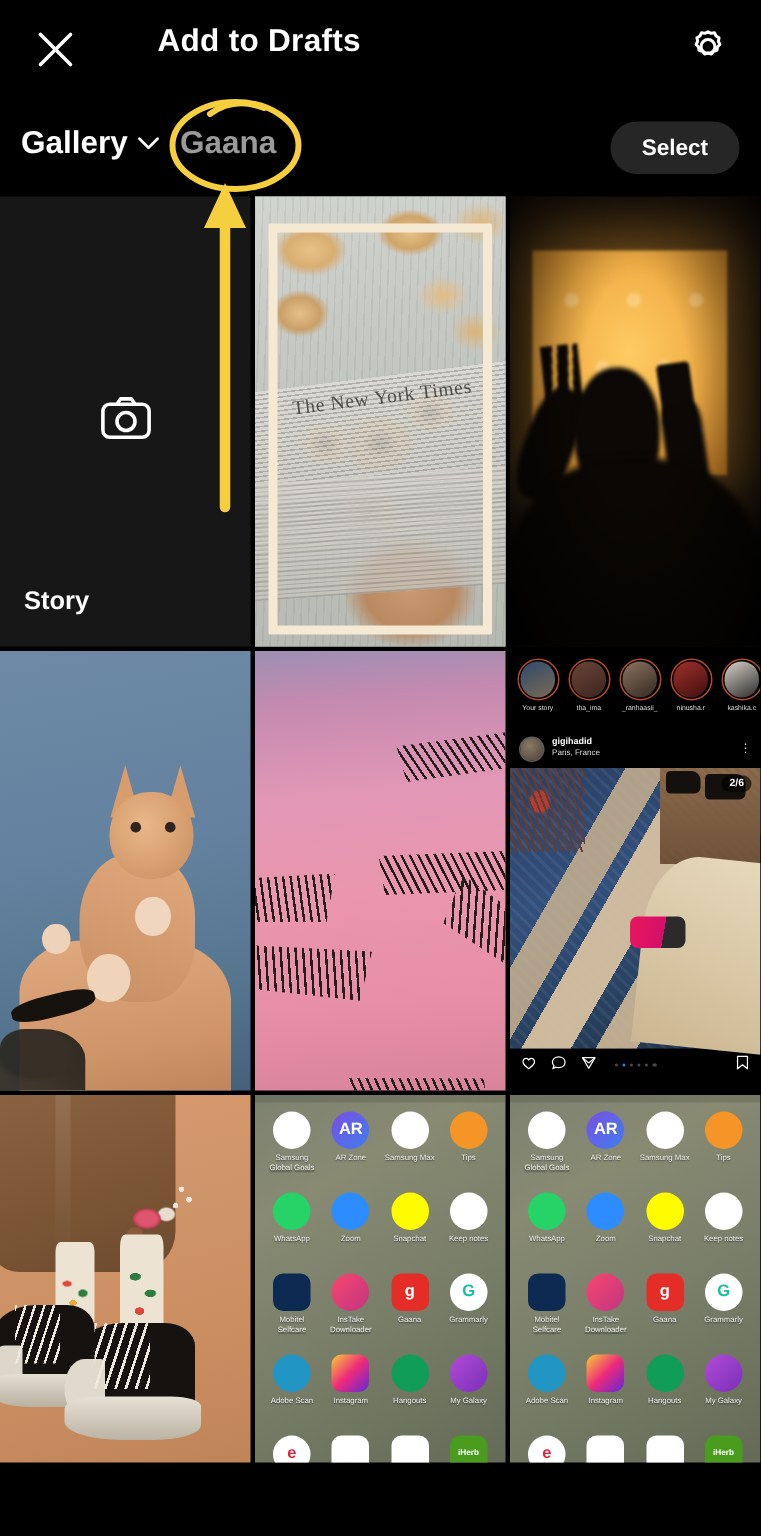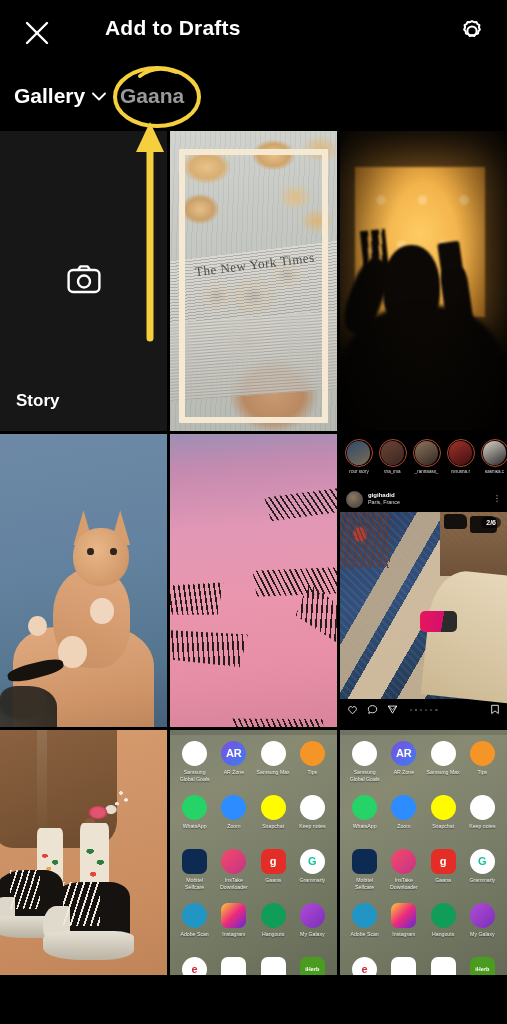--- a/index.html
+++ b/index.html
@@ -467,20 +467,21 @@
       <span class="gallery-label">Gallery</span>
       <span class="chev">
         <svg width="14" height="9" viewBox="0 0 14 9">
           <polyline points="1,1.5 7,7.5 13,1.5" fill="none" stroke="#fff" stroke-width="1.8" stroke-linecap="round" stroke-linejoin="round"></polyline>
         </svg>
       </span>
     </div>
 
     <div class="drafts-label">Gaana</div>
 
+    <div class="select-btn">Select</div>
   </div>
 
   <svg class="annot" viewBox="0 0 507 1024">
     <ellipse cx="157" cy="97" rx="42" ry="29" fill="none" stroke="#f5cf3d" stroke-width="4" stroke-linecap="round"></ellipse>
     <path d="M140 76 Q 156 64 176 72" fill="none" stroke="#f5cf3d" stroke-width="4" stroke-linecap="round"></path>
     <g>
       <line x1="150" y1="338" x2="150" y2="140" stroke="#f5cf3d" stroke-width="7" stroke-linecap="round"></line>
       <polygon points="150,122 136,152 164,152" fill="#f5cf3d"></polygon>
     </g>
   </svg>

